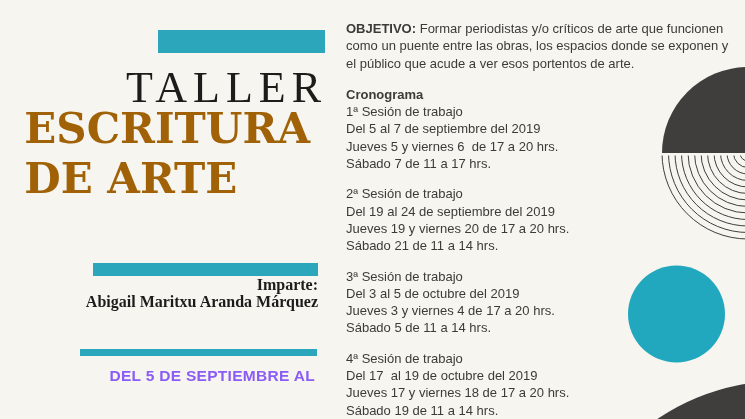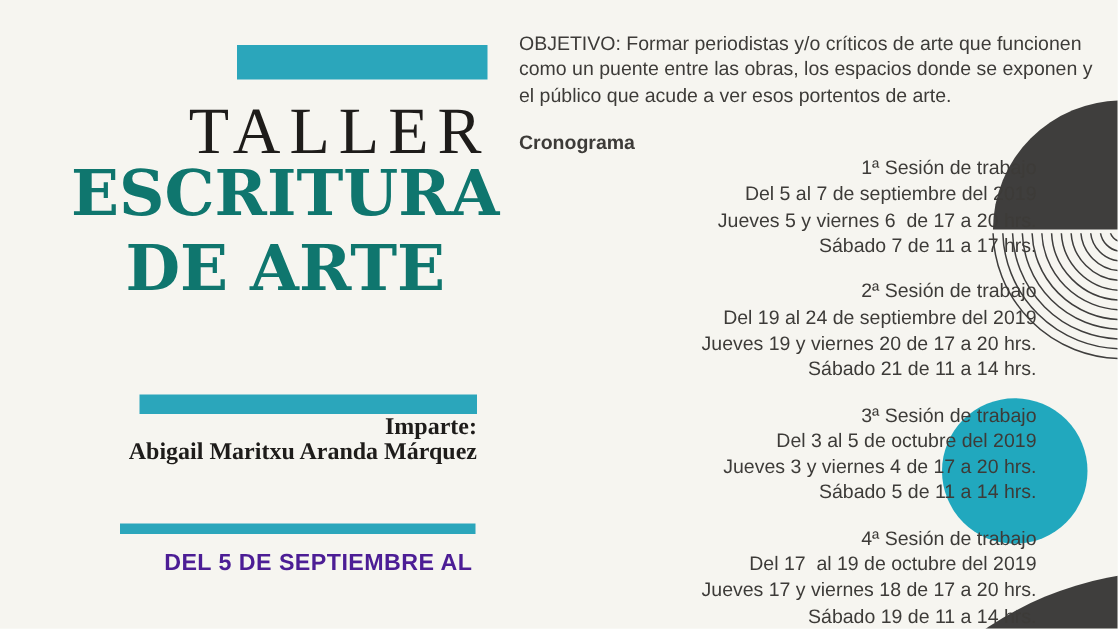--- a/index.html
+++ b/index.html
@@ -29,27 +29,27 @@
     top: 62px; right: 424px;
     font-family: "Liberation Serif", serif;
     font-size: 44px;
     letter-spacing: 6px;
     margin-right: -6px;
     color: #1E1C1A;
     white-space: nowrap;
   }
   .headline {
     position: absolute;
-    top: 104px; right: 412px;
-    text-align: center;
+    top: 104px; right: 435px;
+    text-align: left;
     font-family: "DejaVu Serif", serif;
     font-weight: bold;
     font-size: 42px;
     line-height: 50px;
-    color: #0f766e;
+    color: #a16207;
     white-space: nowrap;
   }
   .imparte {
     position: absolute;
     top: 277px; right: 427px;
     text-align: right;
     font-family: "Liberation Serif", serif;
     font-weight: bold;
     font-size: 16px;
     line-height: 16.5px;
@@ -58,37 +58,37 @@
   }
   .dates {
     position: absolute;
     top: 367px; right: 430px;
     text-align: center;
     font-family: "Liberation Sans", sans-serif;
     font-weight: bold;
     font-size: 15.5px;
     line-height: 18.5px;
     letter-spacing: 0.3px;
-    color: #4c1d95;
+    color: #8b5cf6;
     white-space: nowrap;
   }
   
   .right-col {
     position: absolute;
     left: 346px; top: 20px;
     width: 345px;
     color: #3D3B38;
     font-size: 13px;
     line-height: 17.3px;
   }
   .right-col .line { white-space: pre; }
   .objetivo { margin: 0 0 14px 0; }
-  .objetivo .bold-label { font-weight: normal; }
+  .objetivo .bold-label { font-weight: bold; }
   .cronograma-title { font-weight: bold; }
-  .session { margin-top: 13px; text-align: right; }
+  .session { margin-top: 13px; }
 </style>
 </head>
 <body>
 
 <div class="poster">
 
   <svg class="deco-svg" viewBox="0 0 745 419">
     <defs>
       <clipPath id="bottomHalf">
         <rect x="640" y="155.5" width="120" height="100"></rect>

